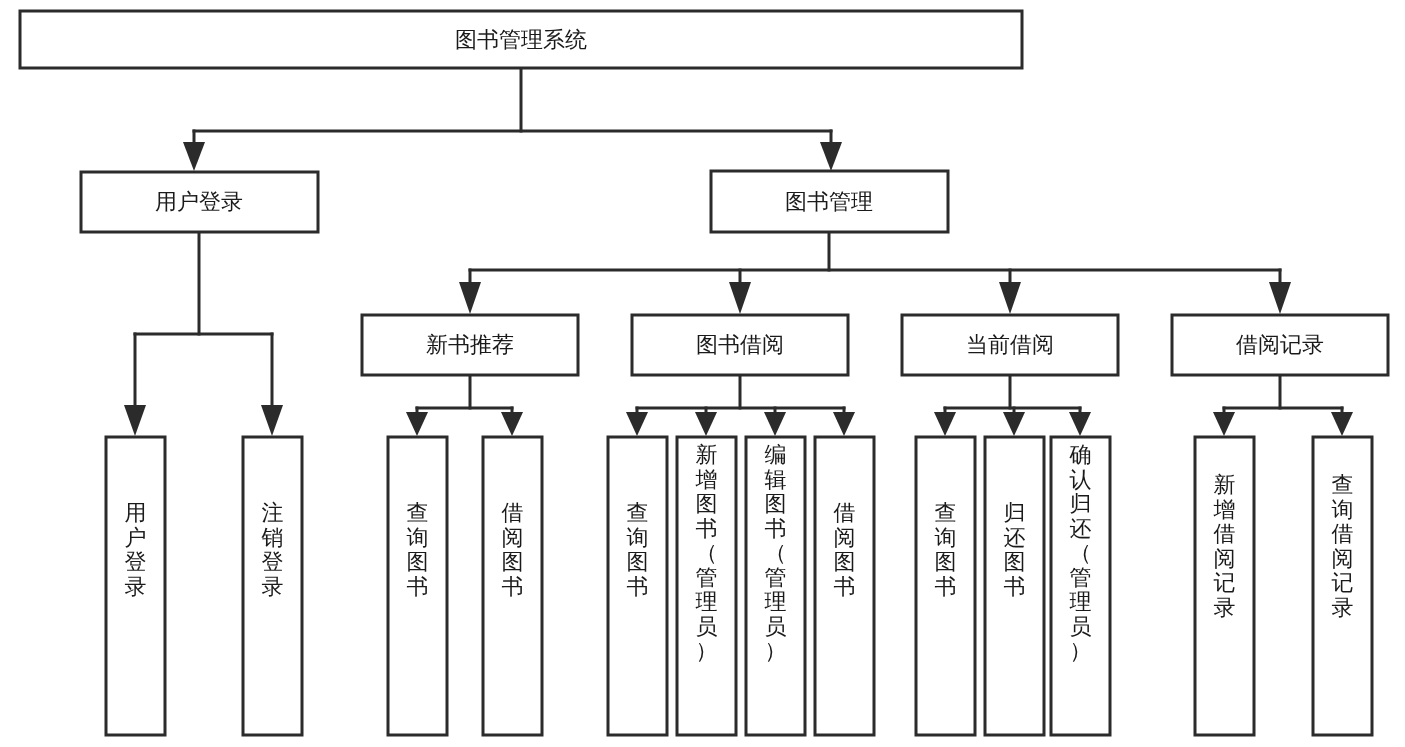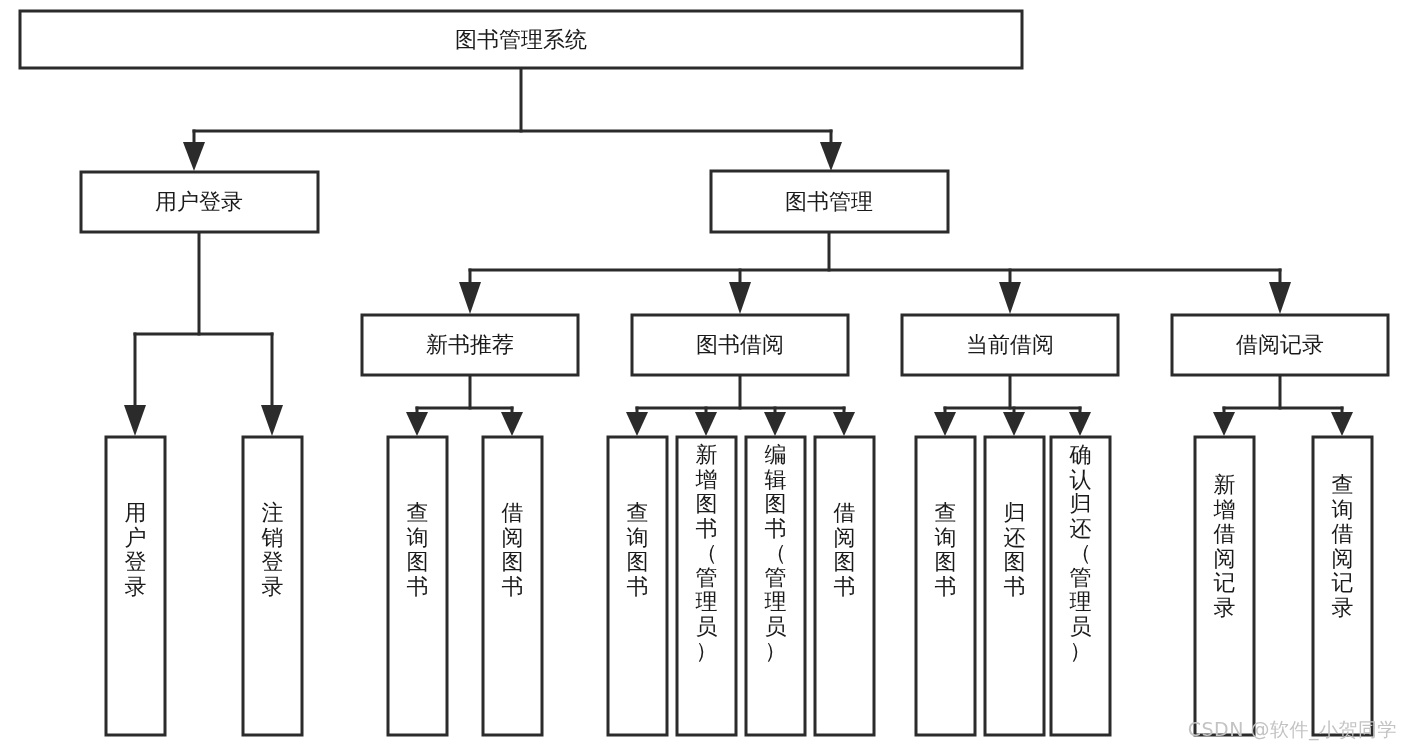--- a/index.html
+++ b/index.html
@@ -215,14 +215,13 @@
     <g>
       <rect class="leaf-rect" x="1195" y="437" width="59" height="298"></rect>
       <text class="leaf-label" x="1224.5" y="492"><tspan x="1224.5" y="492.0">新</tspan><tspan x="1224.5" y="516.5">增</tspan><tspan x="1224.5" y="541.0">借</tspan><tspan x="1224.5" y="565.5">阅</tspan><tspan x="1224.5" y="590.0">记</tspan><tspan x="1224.5" y="614.5">录</tspan></text>
     </g>
     <g>
       <rect class="leaf-rect" x="1313" y="437" width="59" height="298"></rect>
       <text class="leaf-label" x="1342.5" y="492"><tspan x="1342.5" y="492.0">查</tspan><tspan x="1342.5" y="516.5">询</tspan><tspan x="1342.5" y="541.0">借</tspan><tspan x="1342.5" y="565.5">阅</tspan><tspan x="1342.5" y="590.0">记</tspan><tspan x="1342.5" y="614.5">录</tspan></text>
     </g>
   </svg>
 
-  <div class="watermark-text">CSDN @软件_小贺同学</div>
 </div>
 
 </body></html>

